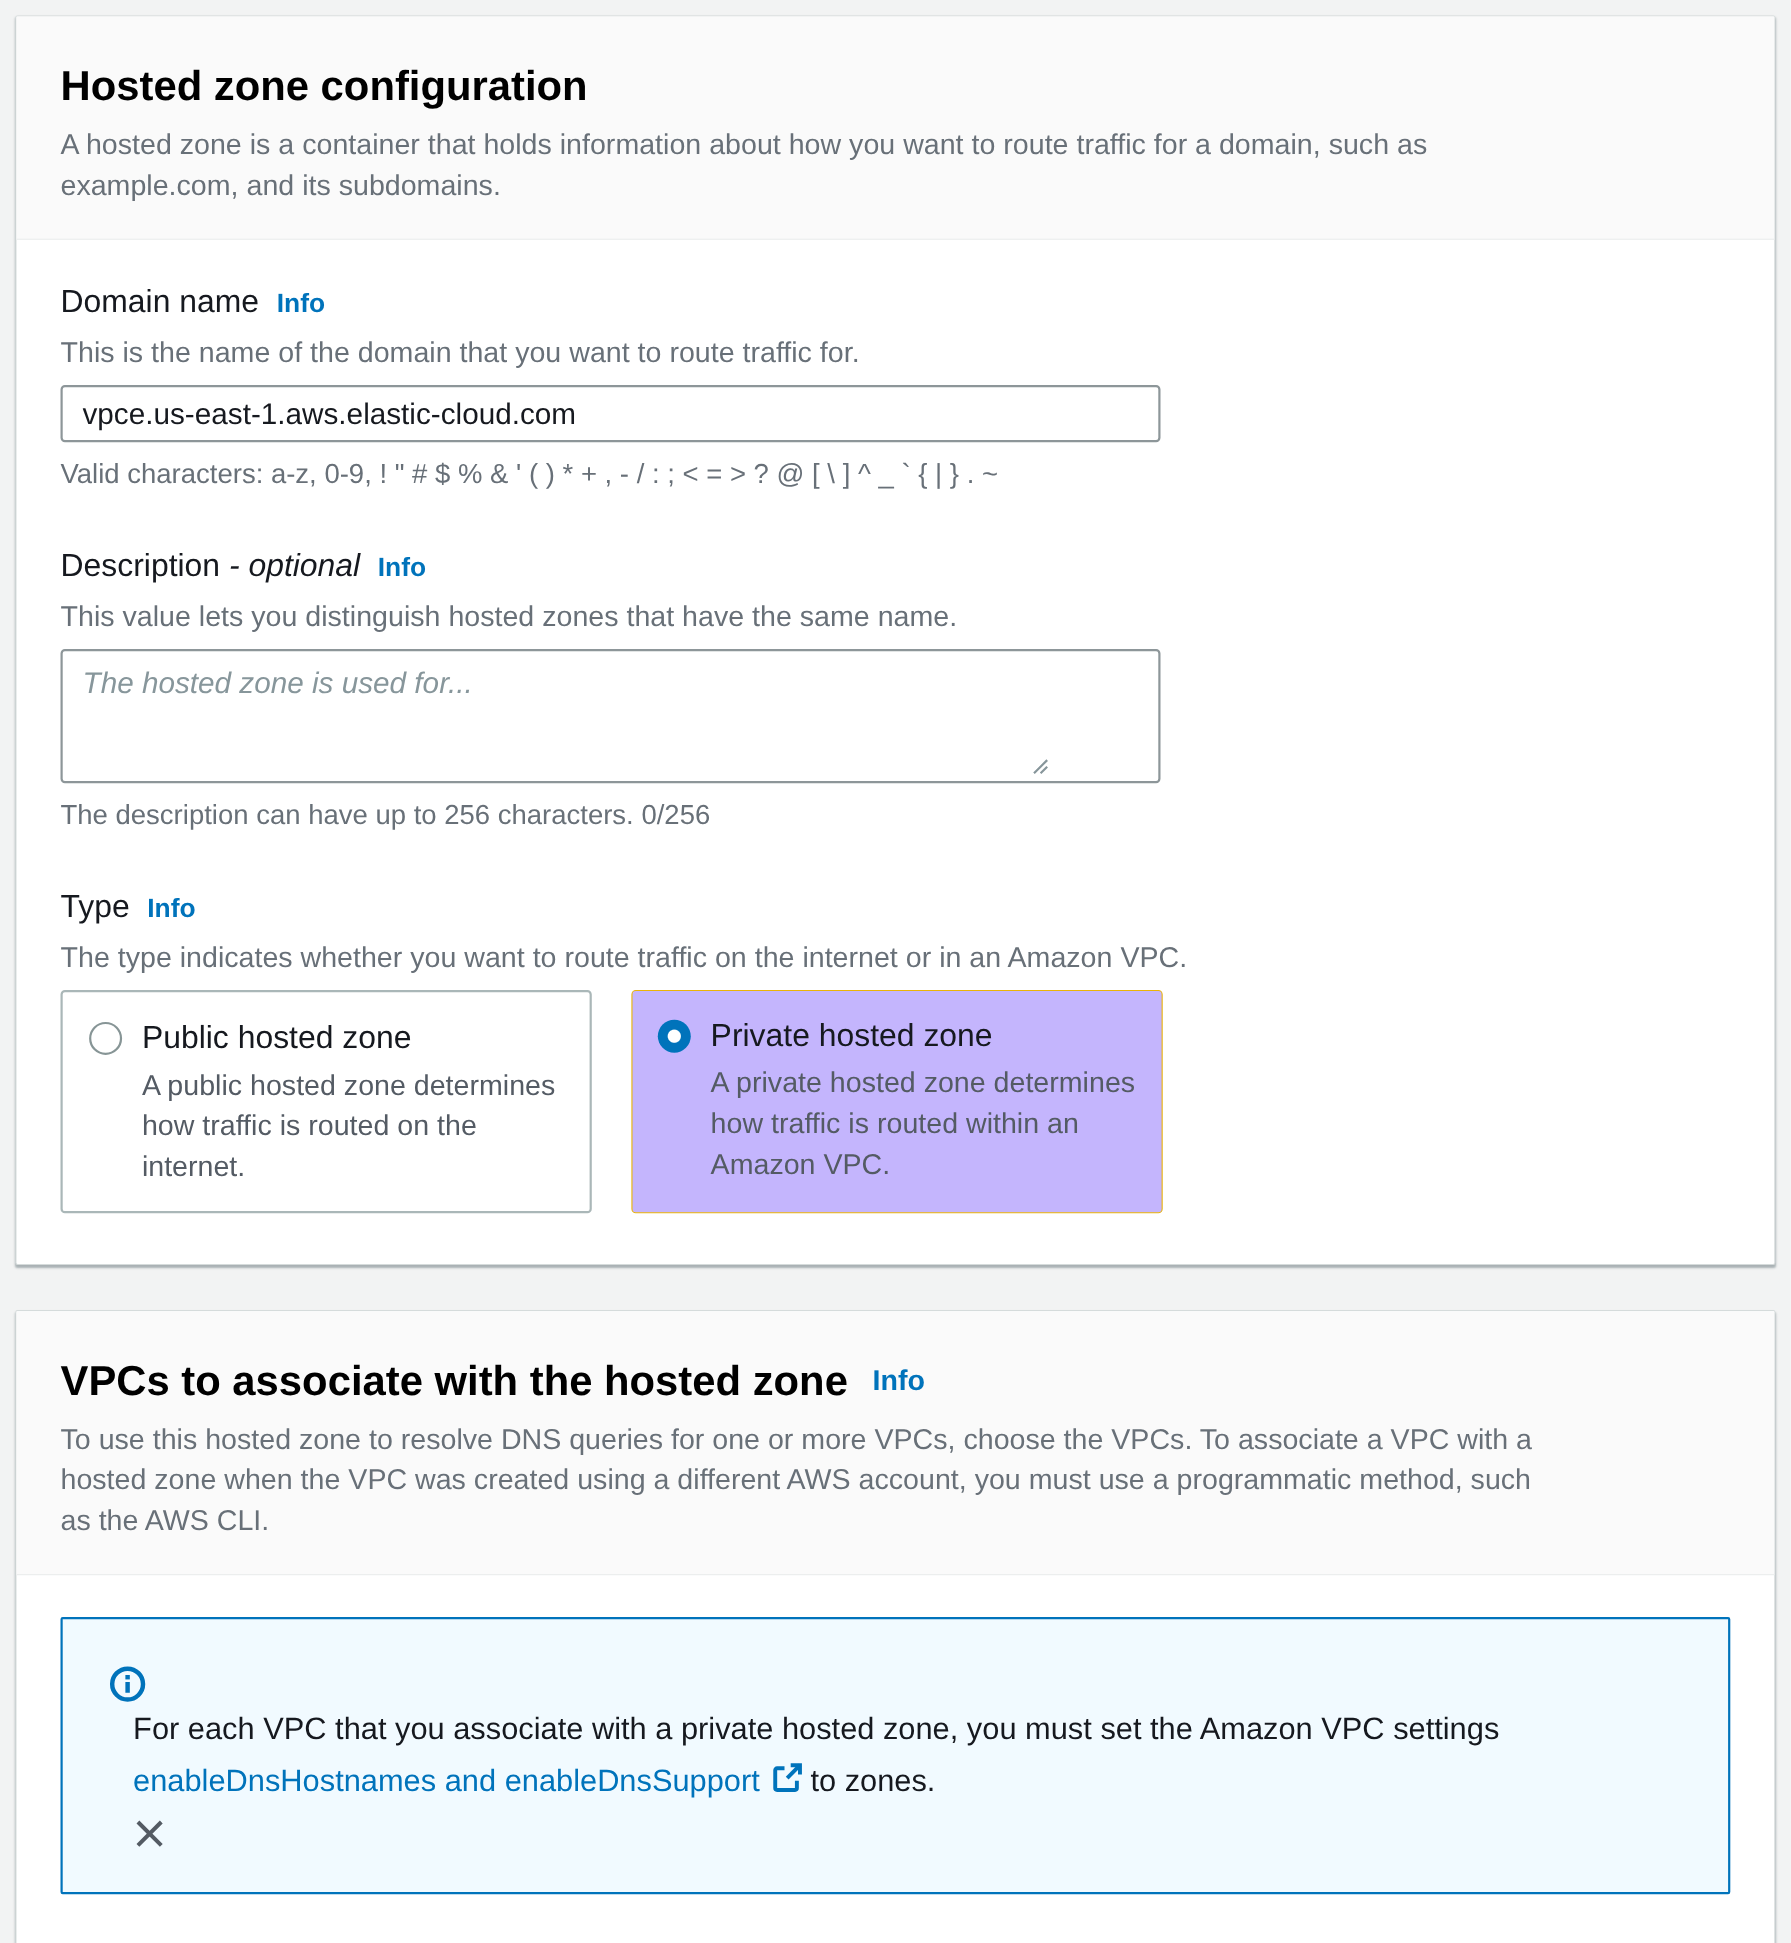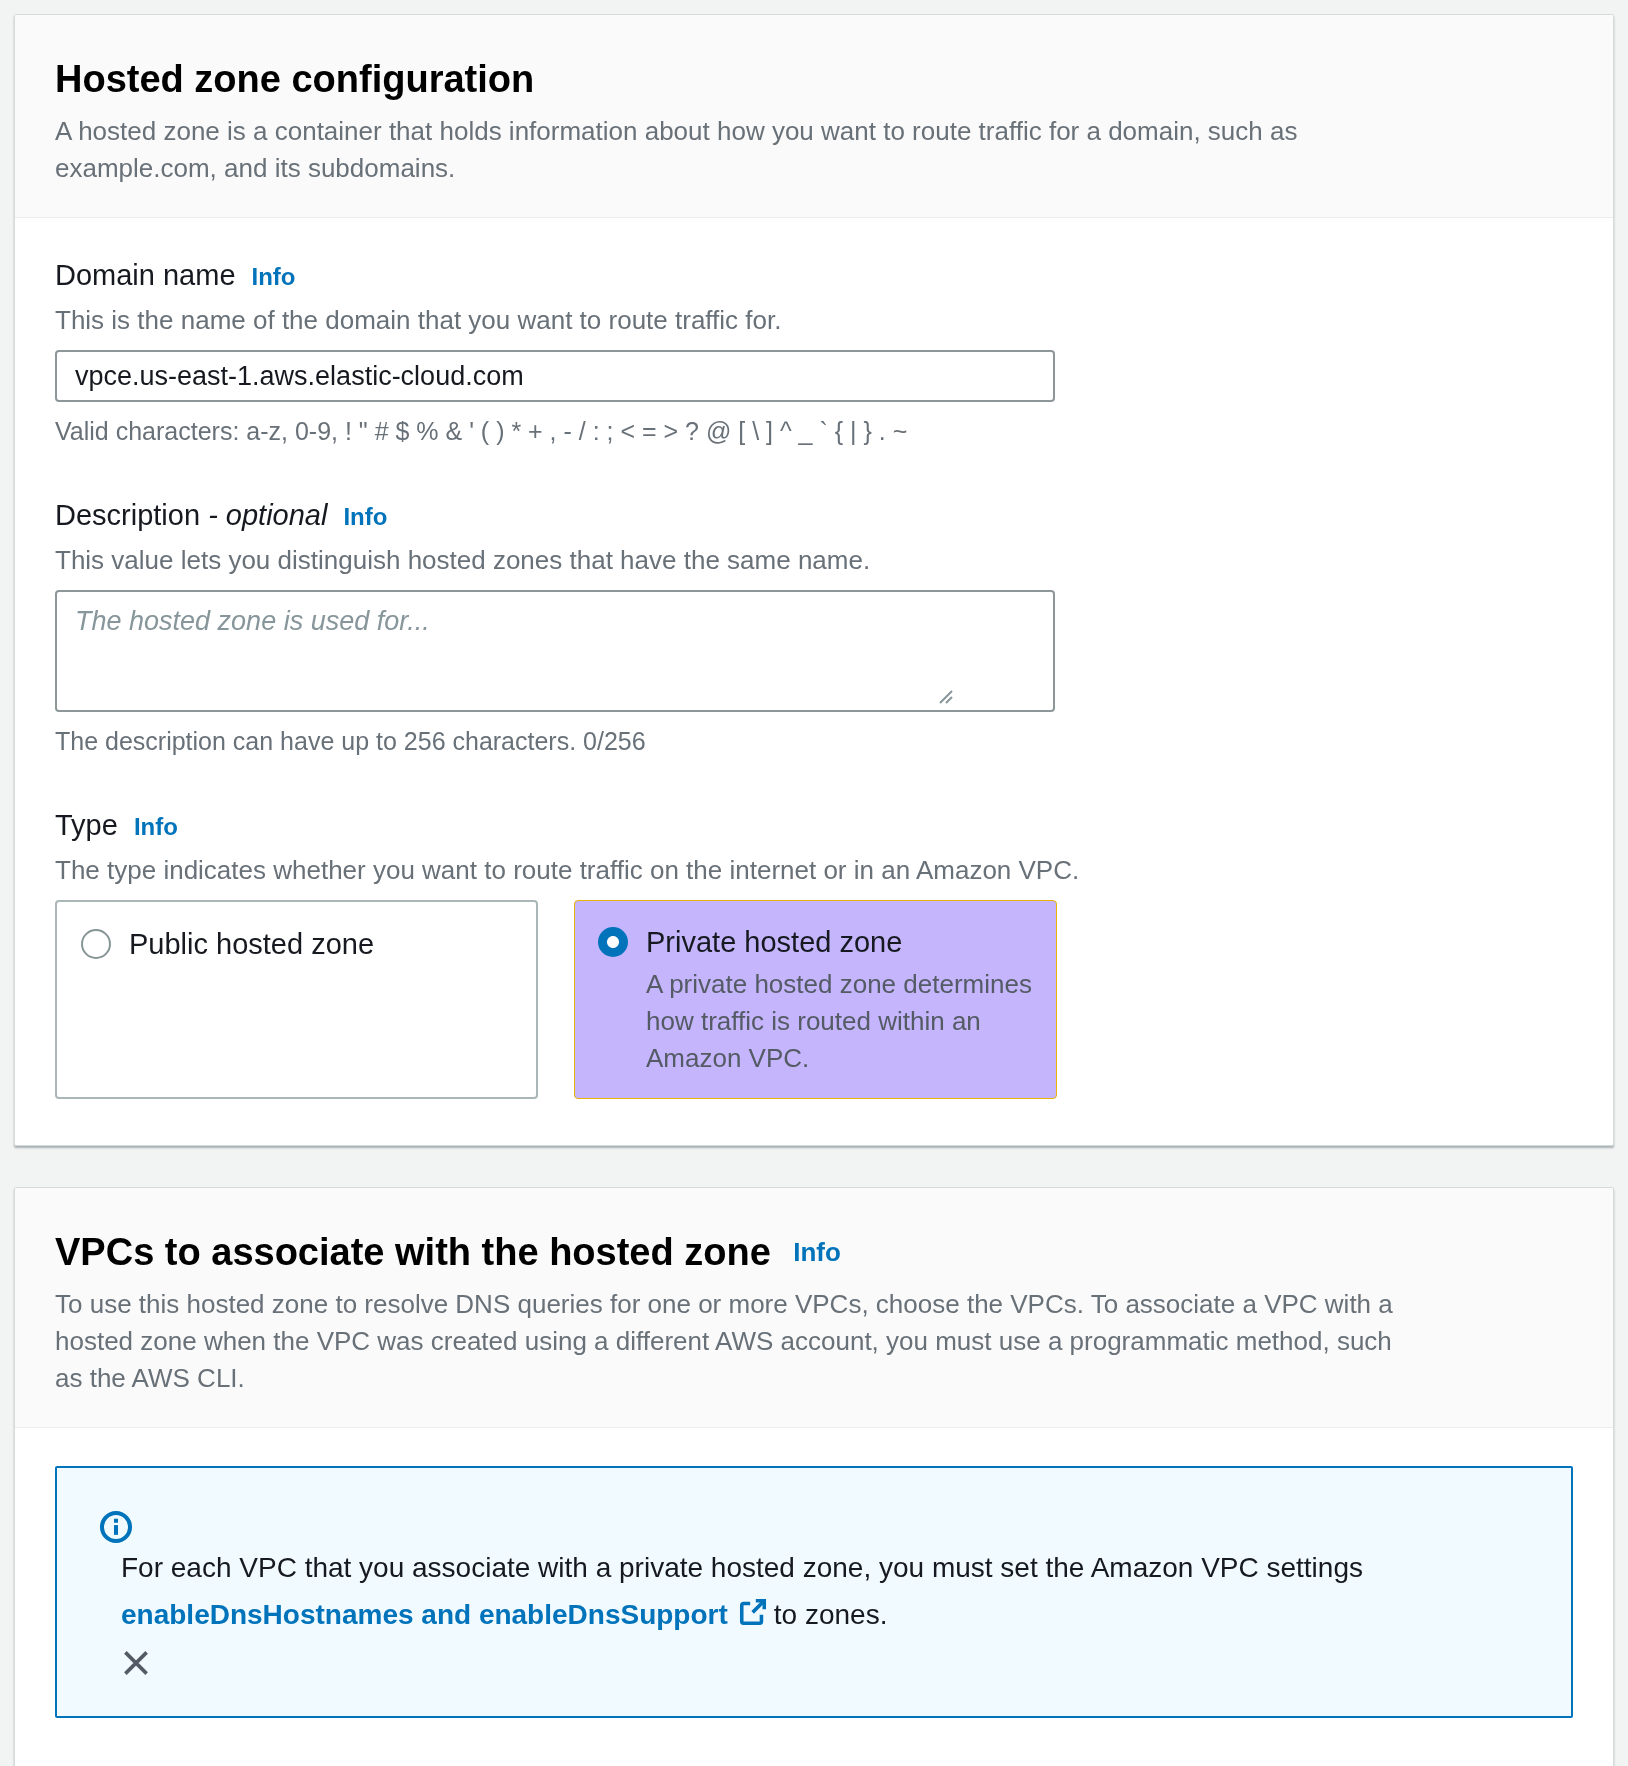--- a/index.html
+++ b/index.html
@@ -124,21 +124,21 @@
     border-radius: 2px;
     background: #f1faff;
     padding: 36px 36px 36px 42px;
     display: flex;
     align-items: flex-start;
     margin-bottom: 58px;
     flex-direction: column;
   }
   .banner-icon { flex: 0 0 auto; margin-top: 6px; }
   .banner-text { font-size: 28px; line-height: 47px; color: #16191f; margin-left: 22px; flex: 1 1 auto; }
-  .banner-link { color: #0073bb; text-decoration: none; cursor: pointer; font-weight: bold; }
+  .banner-link { color: #0073bb; text-decoration: none; cursor: pointer; }
   .ext-icon { vertical-align: -3px; margin: 0 6px 0 10px; }
   .banner-close {
     background: none; border: none; cursor: pointer;
     margin: 8px 26px 0 20px; padding: 0;
     flex: 0 0 auto;
   }
 
   .vpc-row { display: flex; align-items: flex-end; }
   .vpc-col {}
   .select-box {
@@ -229,20 +229,21 @@
       <div class="label-row">
         <span class="label">Type</span>
         <a class="info-link">Info</a>
       </div>
       <div class="helper">The type indicates whether you want to route traffic on the internet or in an Amazon VPC.</div>
       <div class="radio-row">
         <div class="radio-card">
           <span class="radio-dot"></span>
           <span>
             <div class="radio-title">Public hosted zone</div>
+            <div class="radio-desc">A public hosted zone determines how traffic is routed on the internet.</div>
           </span>
         </div>
         <div class="radio-card selected">
           <span class="radio-dot on"></span>
           <span>
             <div class="radio-title">Private hosted zone</div>
             <div class="radio-desc">A private hosted zone determines how traffic is routed within an Amazon VPC.</div>
           </span>
         </div>
       </div>

